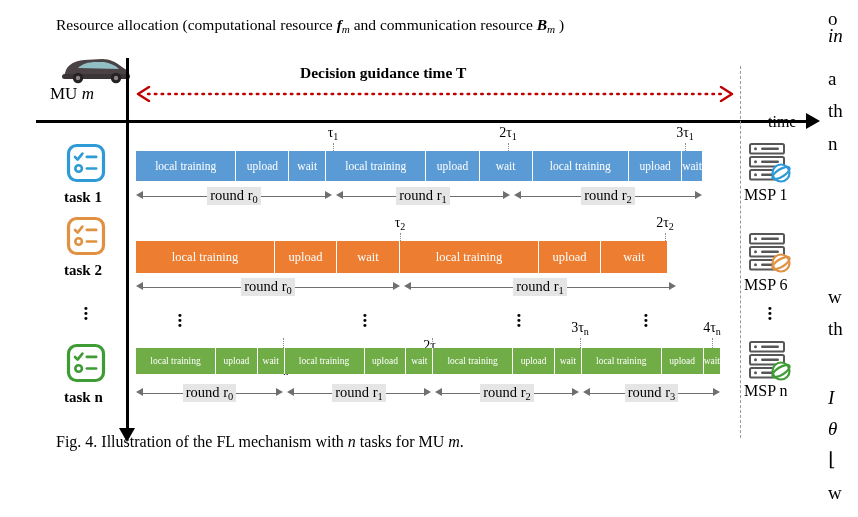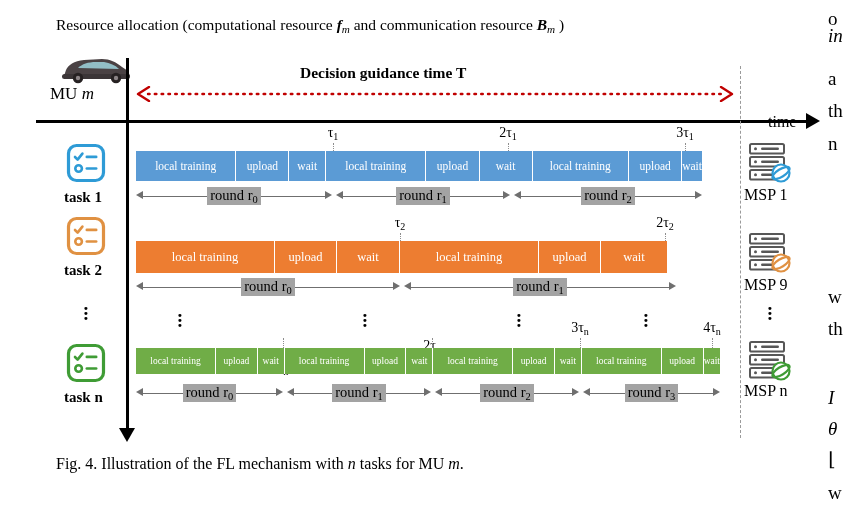--- a/index.html
+++ b/index.html
@@ -63,41 +63,41 @@
 
   .tasklabel{font-size:15px;font-weight:bold;white-space:nowrap;}
   .taskicon{width:40px;height:40px;}
 
   .roundrow{position:absolute;height:22px;}
   .roundseg{
     position:absolute;top:0;height:22px;
     display:flex;align-items:center;justify-content:center;
   }
   .roundseg .txt{
-    font-size:14.5px;background:#a3a3a3;padding:0 3px;z-index:2;white-space:nowrap;
+    font-size:14.5px;background:#e5e5e5;padding:0 3px;z-index:2;white-space:nowrap;
   }
   .rline{
     position:absolute;left:6px;right:6px;top:11px;height:1px;background:#6f6f6f;z-index:1;
   }
   .rarrL,.rarrR{position:absolute;top:5.5px;width:0;height:0;
     border-top:4px solid transparent;border-bottom:4px solid transparent;z-index:1;}
   .rarrL{left:0;border-right:7px solid #6f6f6f;}
   .rarrR{right:0;border-left:7px solid #6f6f6f;}
 
   .taumark{position:absolute;font-size:14px;white-space:nowrap;transform:translateX(-50%);}
   .taudash{position:absolute;width:0;border-left:1.5px dotted #8d8d8d;}
 
   .vdots{position:absolute;font-size:19px;line-height:5px;letter-spacing:0;
     text-align:center;transform:translateX(-50%);font-weight:bold;}
 
   
   .msp-label{font-size:16px;white-space:nowrap;}
 
   
-  .caption{left:56px;top:455px;font-size:16px;white-space:nowrap;}
+  .caption{left:56px;top:433px;font-size:16px;white-space:nowrap;}
   .caption i{font-style:italic;}
 
   
   .rightfrag{position:absolute;left:828px;font-size:19px;white-space:nowrap;}
   .rightfrag.it{font-style:italic;}
 </style>
 </head>
 <body>
 
 <div class="root">
@@ -252,21 +252,21 @@
       <rect x="13" y="5.6" width="18" height="2.4" rx="1.2" fill="#575757"></rect>
     <rect x="2" y="15" width="34" height="9.5" rx="1.6" fill="none" stroke="#575757" stroke-width="2"></rect>
     <circle cx="7.5" cy="19.8" r="1.5" fill="#575757"></circle>
       <rect x="13" y="18.6" width="18" height="2.4" rx="1.2" fill="#575757"></rect>
     <rect x="2" y="28" width="34" height="9.5" rx="1.6" fill="none" stroke="#575757" stroke-width="2"></rect>
     <circle cx="7.5" cy="32.8" r="1.5" fill="#575757"></circle>
       <rect x="13" y="31.6" width="18" height="2.4" rx="1.2" fill="#575757"></rect>
     <circle cx="33" cy="31" r="8.5" fill="#ffffff" stroke="#e09142" stroke-width="2.2"></circle>
     <ellipse cx="33" cy="31" rx="9.8" ry="3.8" fill="none" stroke="#e09142" stroke-width="2.2" transform="rotate(-32 33 31)"></ellipse>
   </svg>
-  <div class="abs msp-label" style="left:744px;top:276px;">MSP 9</div>
+  <div class="abs msp-label" style="left:744px;top:276px;">MSP 6</div>
 
   <div class="abs vdots" style="left:86px;top:306px;">
     <div>·</div>
     <div>·</div>
     <div>·</div>
   </div>
   <div class="abs vdots" style="left:180px;top:313px;">
     <div>·</div>
     <div>·</div>
     <div>·</div>

